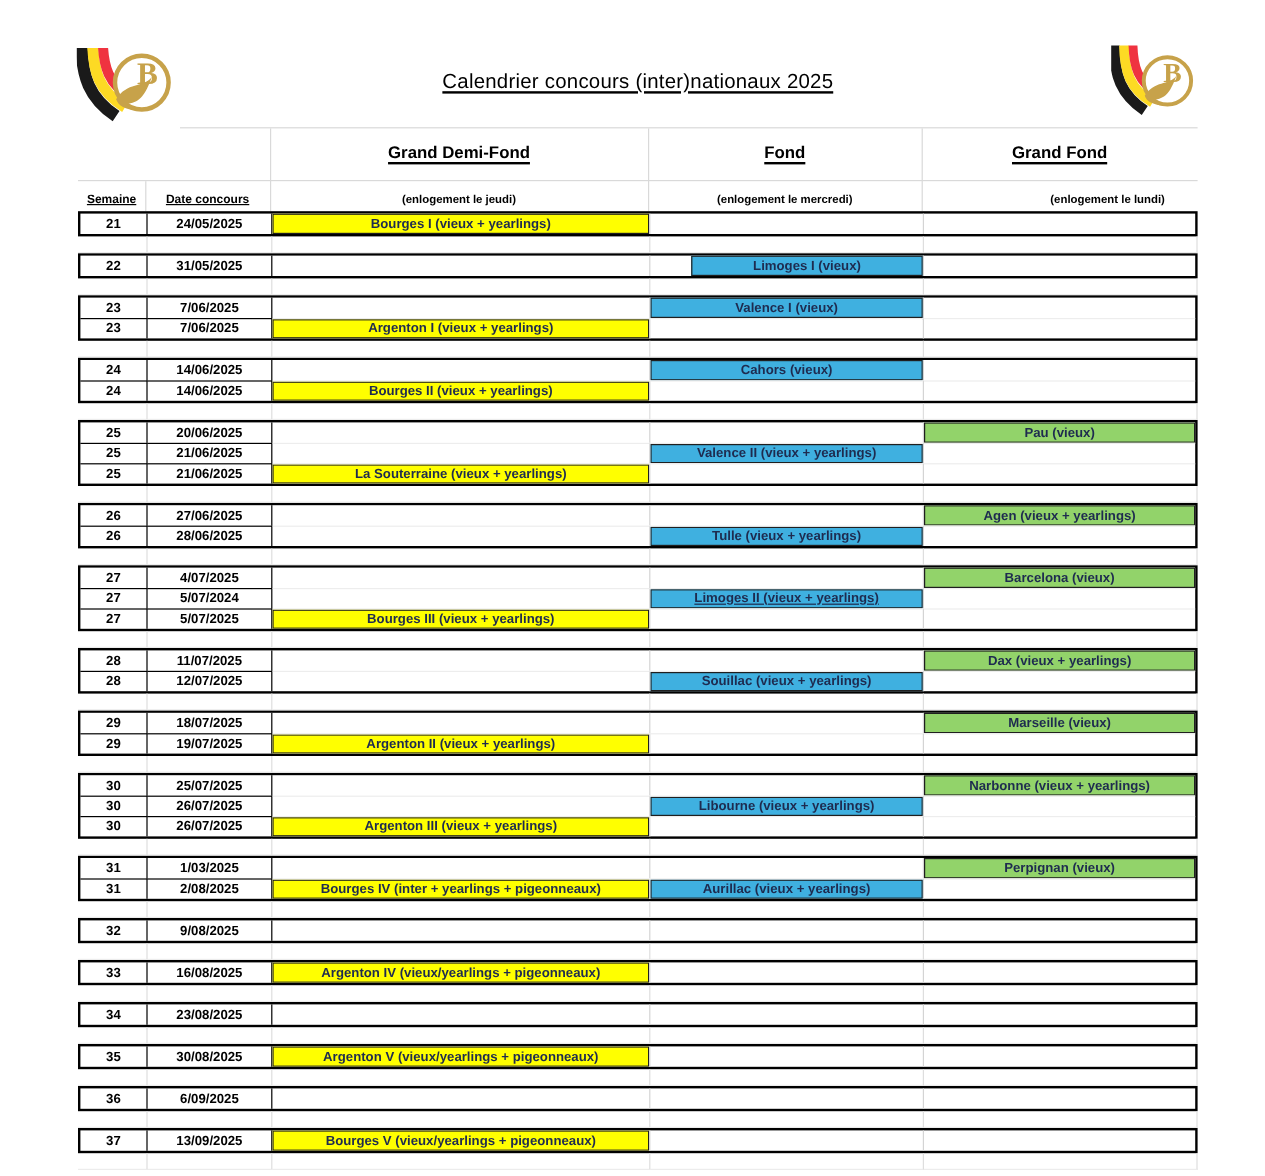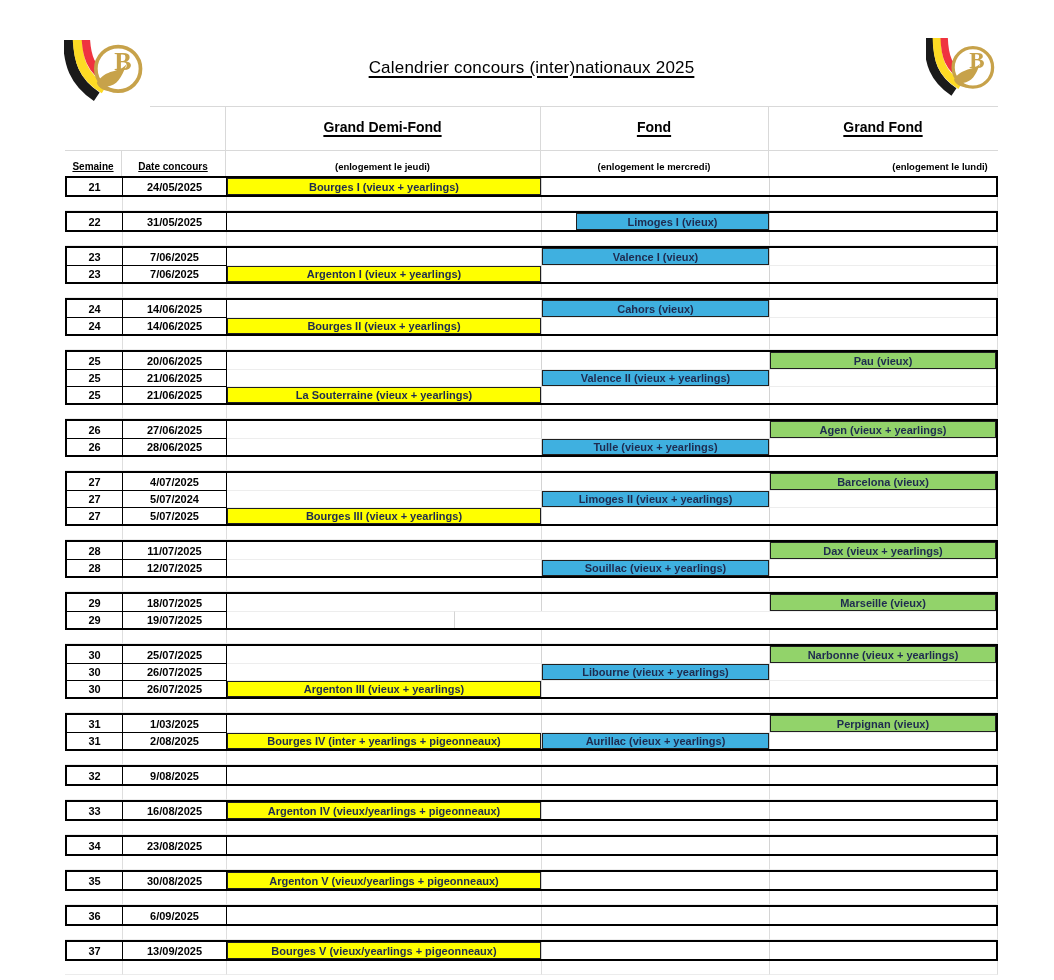--- a/index.html
+++ b/index.html
@@ -26,21 +26,21 @@
   .ch-demi  { left:225px; width:315px; }
   .ch-fond  { left:540px; width:228px; }
   .ch-grand { left:768px; width:230px; }
   .sub {
     position:absolute; top:161px; text-align:center; font-size:9.5px; font-weight:bold;
   }
   .sub-semaine { left:65px;  width:56px;  text-decoration:underline; font-size:10px; }
   .sub-date    { left:121px; width:104px; text-decoration:underline; font-size:10px; }
   .sub-demi    { left:225px; width:315px; }
   .sub-fond    { left:540px; width:228px; }
-  .sub-grand   { left:793px; width:230px;padding-left:32px; }
+  .sub-grand   { left:776px; width:230px;padding-left:32px; }
   
   .hline { position:absolute; height:1px; background:#d9d9d9; }
   .vline { position:absolute; width:1px;  background:#d9d9d9; }
   
   .weeks { position:absolute; left:65px; top:176px; width:933px; }
   .box { box-sizing:border-box; width:933px; border:2px solid #000; background:#fff; }
   .row { display:flex; height:17px; }
   .cell {
     box-sizing:border-box; height:100%;
     display:flex; align-items:center; justify-content:center;
@@ -269,21 +269,21 @@
           <div class="cell c-fond"></div>
           <div class="cell c-grand">
             <div class="bar" style="background: rgb(146, 211, 106); color: rgb(30, 43, 79);">Barcelona (vieux)</div>
           </div>
         </div>
         <div class="row">
           <div class="cell c-week">27</div>
           <div class="cell c-date">5/07/2024</div>
           <div class="cell c-demi"></div>
           <div class="cell c-fond">
-            <div class="bar" style="background: rgb(63, 176, 224); color: rgb(30, 43, 79);">Limoges II (vieux + yearlings)</div>
+            <div class="bar" style="background: rgb(63, 176, 224); color: rgb(30, 43, 79); text-decoration: underline;">Limoges II (vieux + yearlings)</div>
           </div>
           <div class="cell c-grand"></div>
         </div>
         <div class="row">
           <div class="cell c-week">27</div>
           <div class="cell c-date">5/07/2025</div>
           <div class="cell c-demi">
             <div class="bar" style="background: rgb(255, 255, 0); color: rgb(30, 43, 79);">Bourges III (vieux + yearlings)</div>
           </div>
           <div class="cell c-fond"></div>
@@ -330,20 +330,23 @@
           <div class="cell c-date">18/07/2025</div>
           <div class="cell c-demi"></div>
           <div class="cell c-fond"></div>
           <div class="cell c-grand">
             <div class="bar" style="background: rgb(146, 211, 106); color: rgb(30, 43, 79);">Marseille (vieux)</div>
           </div>
         </div>
         <div class="row">
           <div class="cell c-week">29</div>
           <div class="cell c-date">19/07/2025</div>
+          <div class="cell c-demi">
+            <div class="bar" style="background: rgb(255, 255, 0); color: rgb(30, 43, 79);">Argenton II (vieux + yearlings)</div>
+          </div>
           <div class="cell c-fond"></div>
           <div class="cell c-grand"></div>
         </div>
       </div>
       <div class="gap">
         <div class="gcell" style="width: 58px;"></div>
         <div class="gcell" style="width: 104px;"></div>
         <div class="gcell" style="width: 315px;"></div>
         <div class="gcell" style="width: 228px;"></div>
         <div class="gcell" style="flex: 1 1 0%;"></div>

